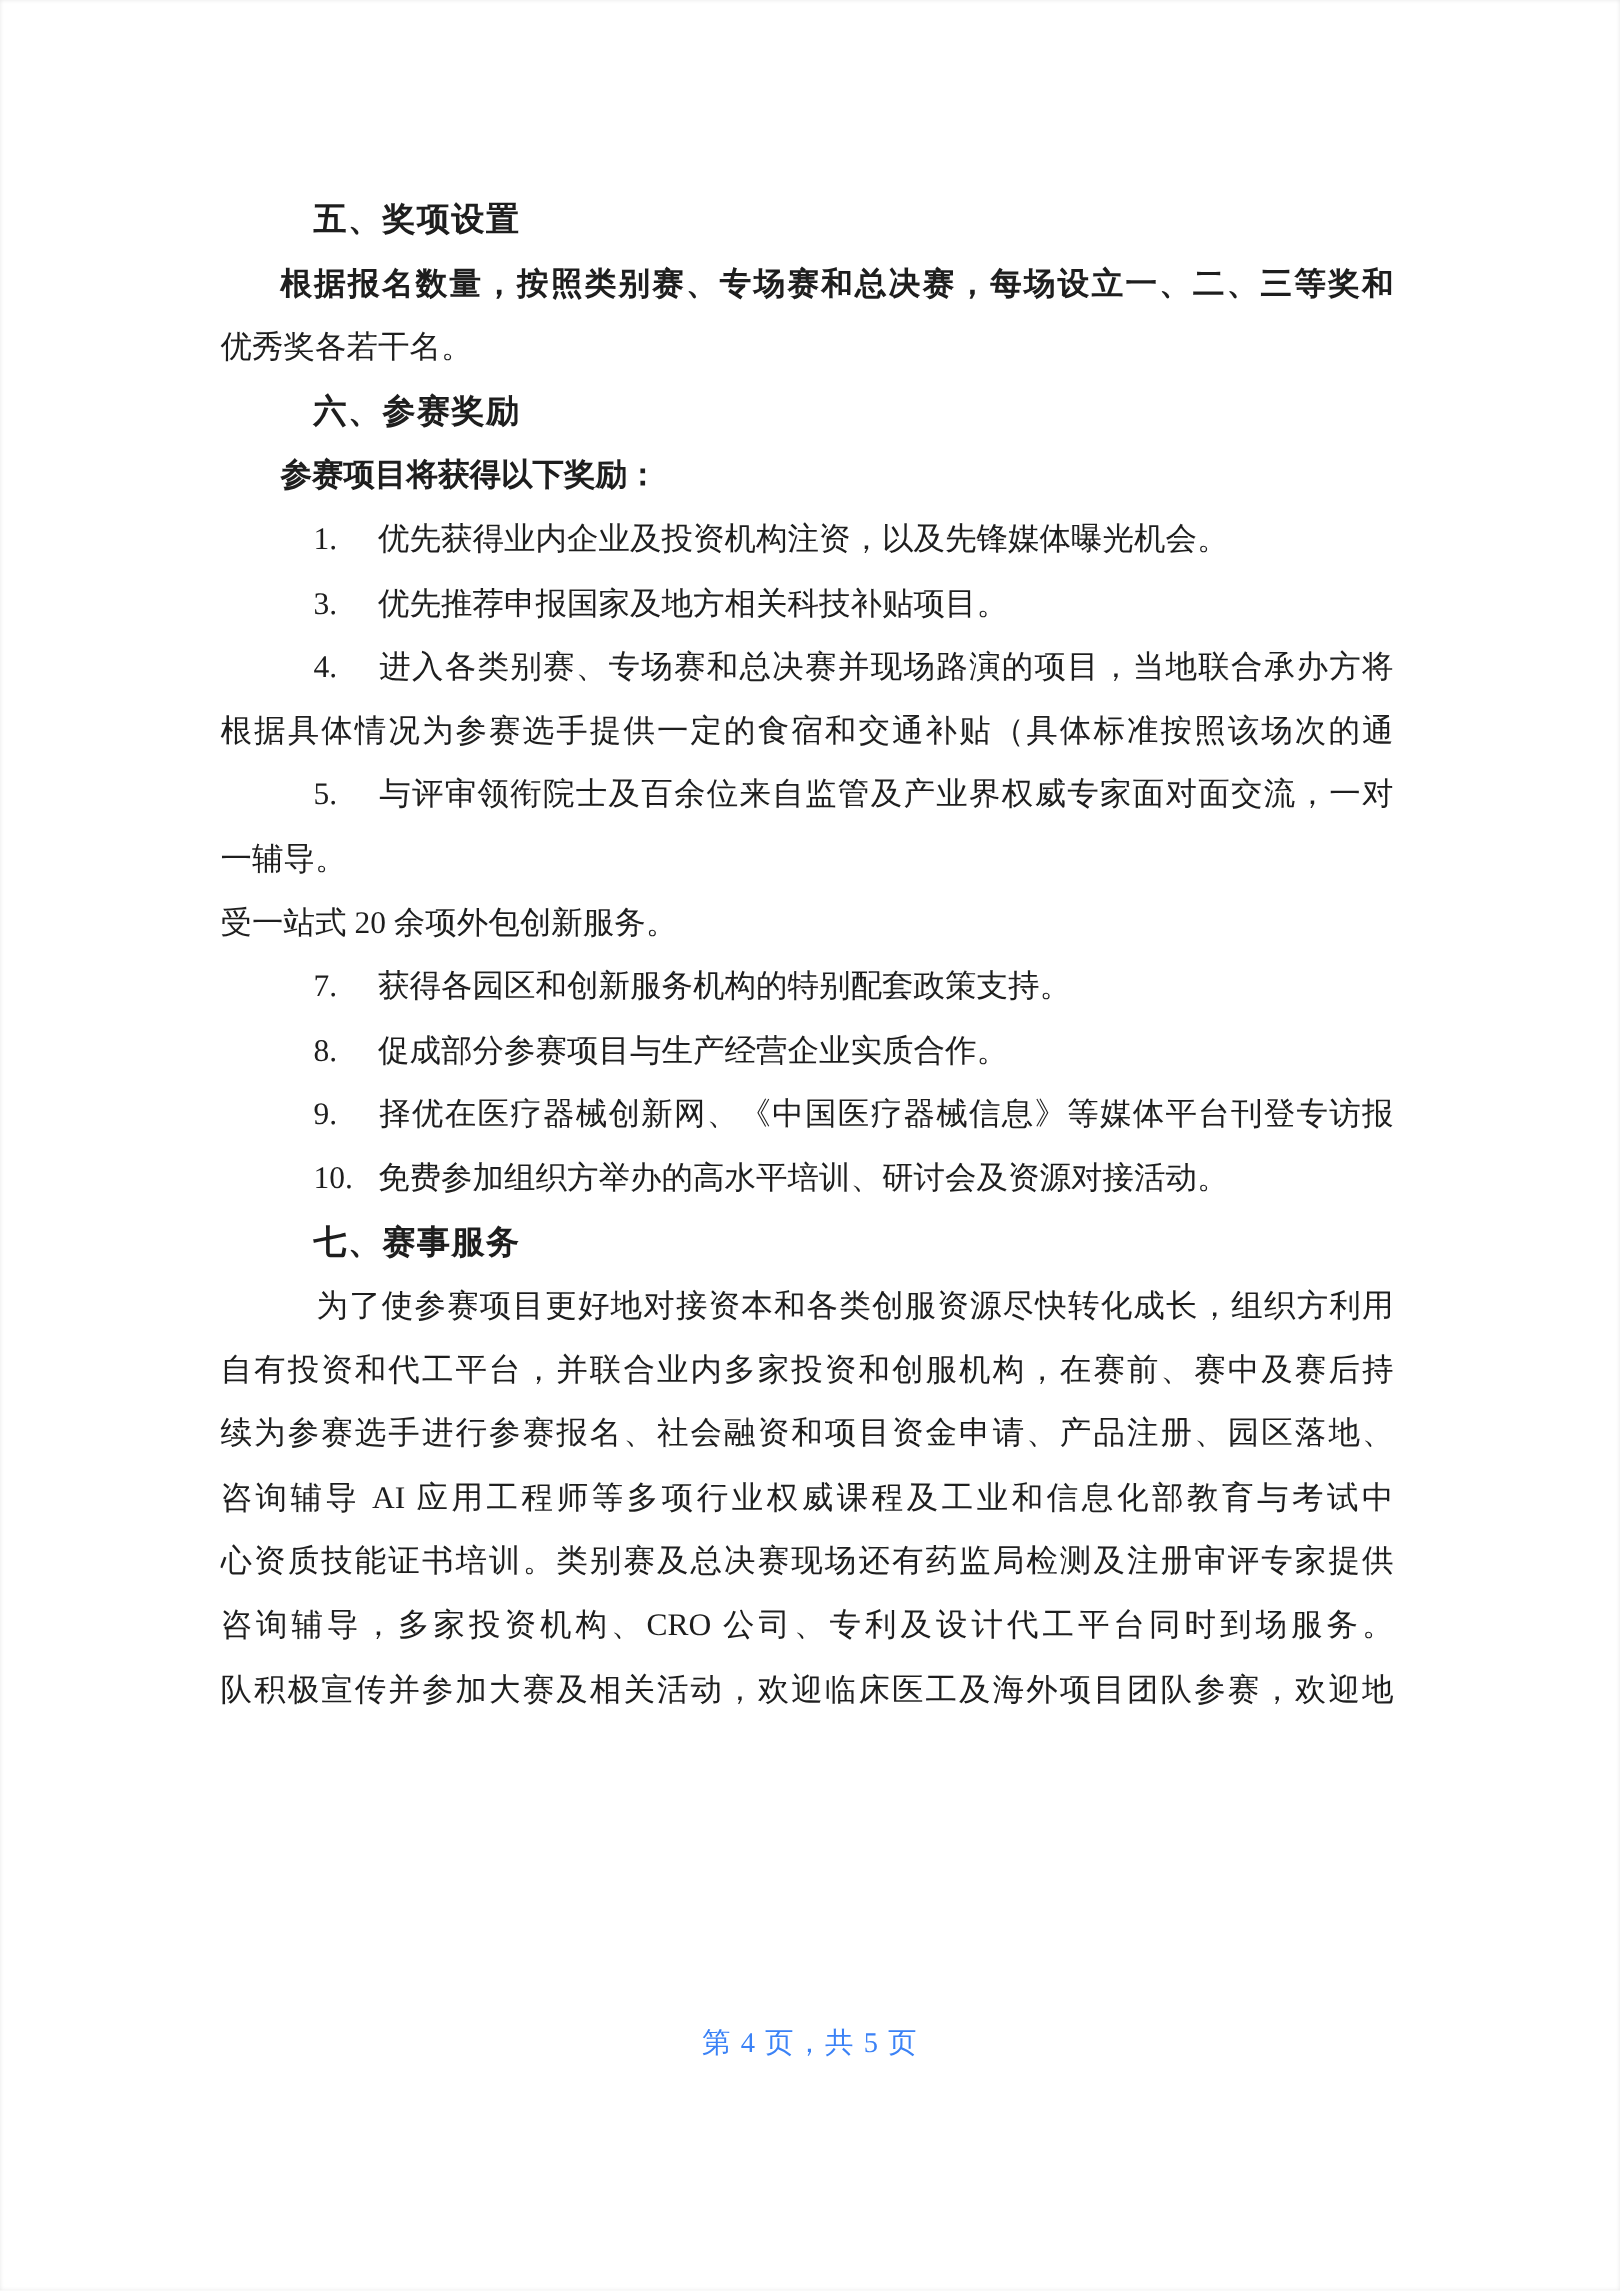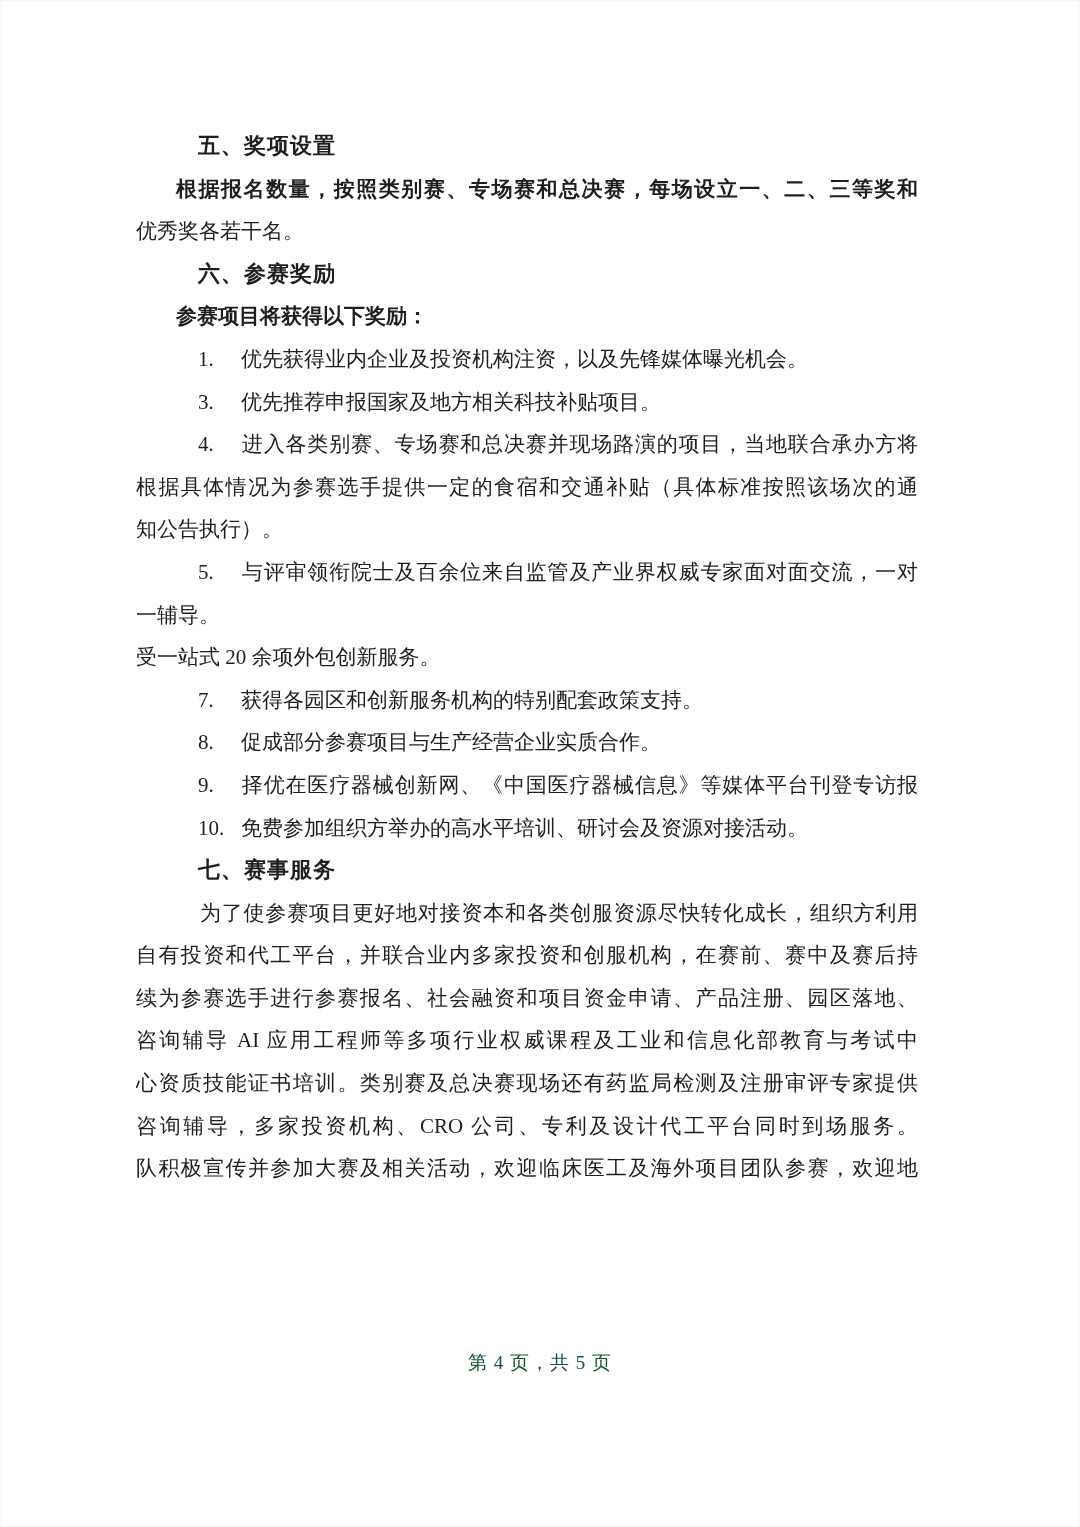--- a/index.html
+++ b/index.html
@@ -16,21 +16,21 @@
   .page {
     position: relative;
     width: 1080px;
     height: 1527px;
     background: #ffffff;
     overflow: hidden;
     box-shadow: inset 0 0 3px rgba(0,0,0,0.10);
   }
   .content {
     position: absolute;
-    left: 136px;
+    left: 147px;
     top: 125px;
     width: 782px;
     font-size: 21px;
   }
   .line {
     line-height: 42.6px;
     height: 42.6px;
     overflow: hidden;
     text-align: left;
     white-space: nowrap;
@@ -54,39 +54,38 @@
     width: 43px;
   }
   .footer {
     position: absolute;
     left: 0;
     top: 1348px;
     width: 100%;
     text-align: center;
     font-size: 19px;
     line-height: 30px;
-    color: #14532d;
+    color: #3b82f6;
     letter-spacing: 1px;
   }
 </style>
 </head>
 <body>
 
 <div class="page">
   <main class="content">
       <div class="line heading">五、奖项设置</div>
       <div class="line fill ind2">根据报名数量，按照类别赛、专场赛和总决赛，每场设立一、二、三等奖和</div>
       <div class="line">优秀奖各若干名。</div>
       <div class="line heading">六、参赛奖励</div>
       <div class="line ind2">参赛项目将获得以下奖励：</div>
       <div class="line"><span class="num">1.</span><span class="item-text">优先获得业内企业及投资机构注资，以及先锋媒体曝光机会。</span></div>
       <div class="line"><span class="num">3.</span><span class="item-text">优先推荐申报国家及地方相关科技补贴项目。</span></div>
       <div class="line fill"><span class="num">4.</span><span class="item-text">进入各类别赛、专场赛和总决赛并现场路演的项目，当地联合承办方将</span></div>
       <div class="line fill">根据具体情况为参赛选手提供一定的食宿和交通补贴（具体标准按照该场次的通</div>
-      <div class="line">知公告执行）。</div>
       <div class="line fill"><span class="num">5.</span><span class="item-text">与评审领衔院士及百余位来自监管及产业界权威专家面对面交流，一对</span></div>
       <div class="line">一辅导。</div>
       <div class="line">受一站式 20 余项外包创新服务。</div>
       <div class="line"><span class="num">7.</span><span class="item-text">获得各园区和创新服务机构的特别配套政策支持。</span></div>
       <div class="line"><span class="num">8.</span><span class="item-text">促成部分参赛项目与生产经营企业实质合作。</span></div>
       <div class="line fill"><span class="num">9.</span><span class="item-text">择优在医疗器械创新网、《中国医疗器械信息》等媒体平台刊登专访报道。</span></div>
       <div class="line"><span class="num">10.</span><span class="item-text">免费参加组织方举办的高水平培训、研讨会及资源对接活动。</span></div>
       <div class="line heading">七、赛事服务</div>
       <div class="line fill ind3">为了使参赛项目更好地对接资本和各类创服资源尽快转化成长，组织方利用</div>
       <div class="line fill">自有投资和代工平台，并联合业内多家投资和创服机构，在赛前、赛中及赛后持</div>

